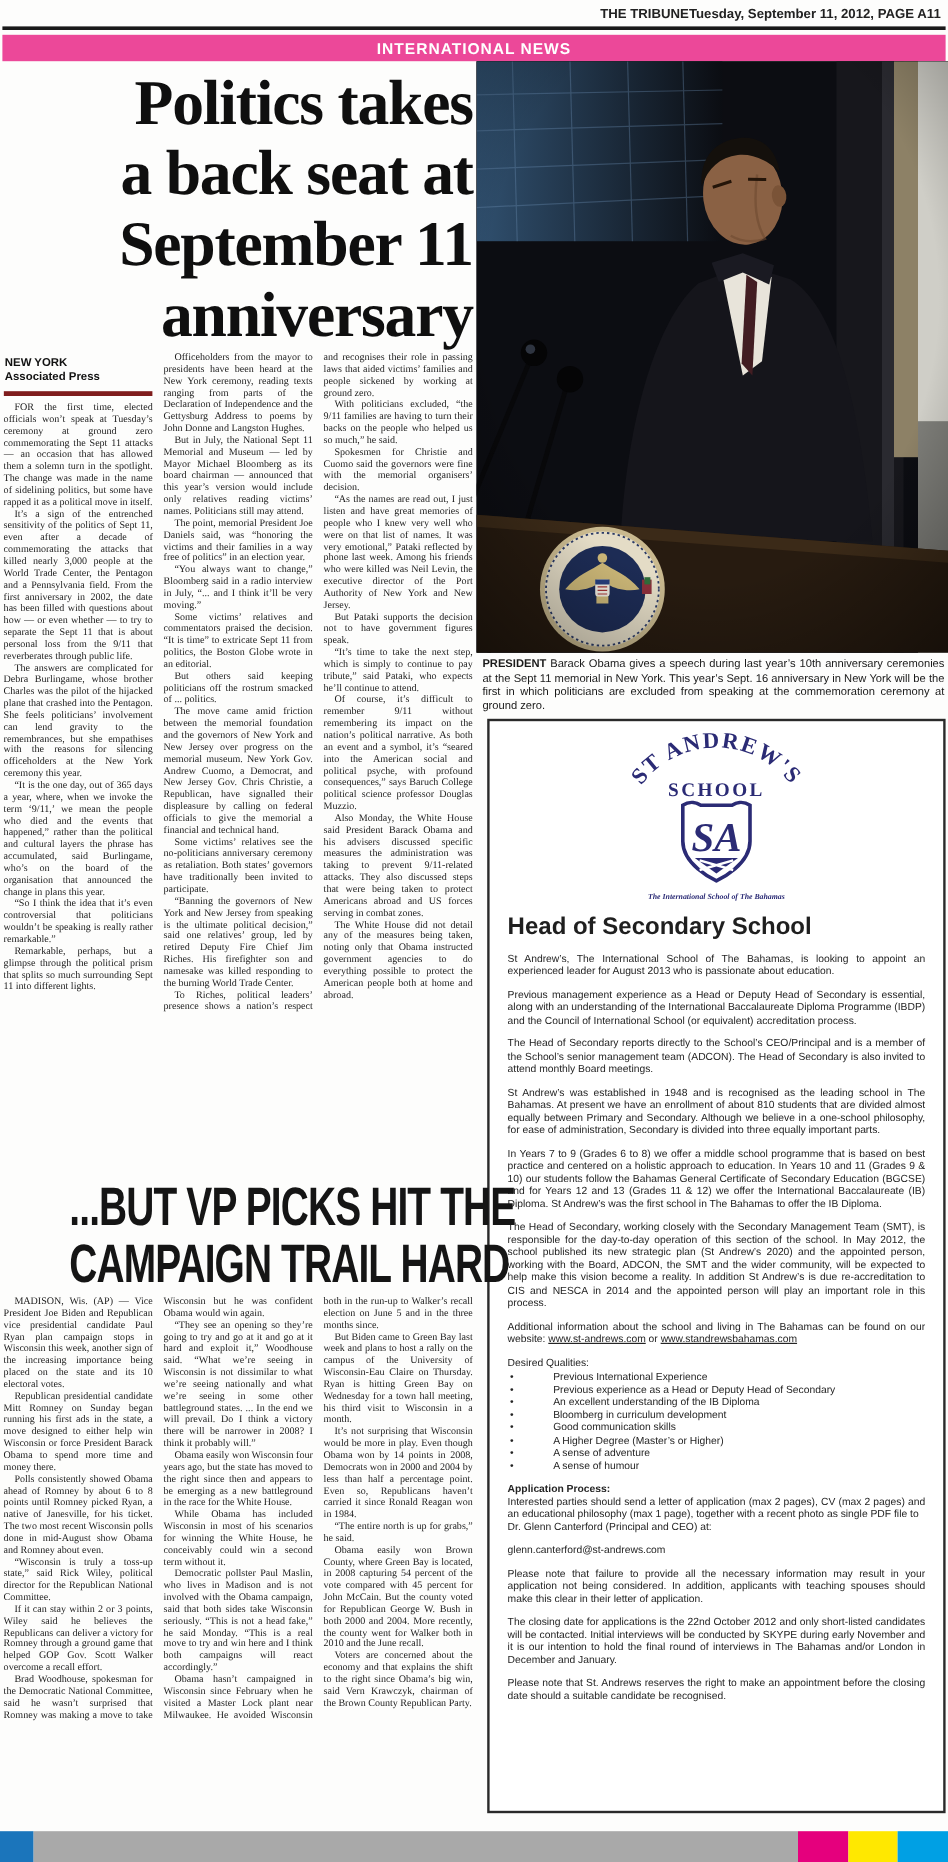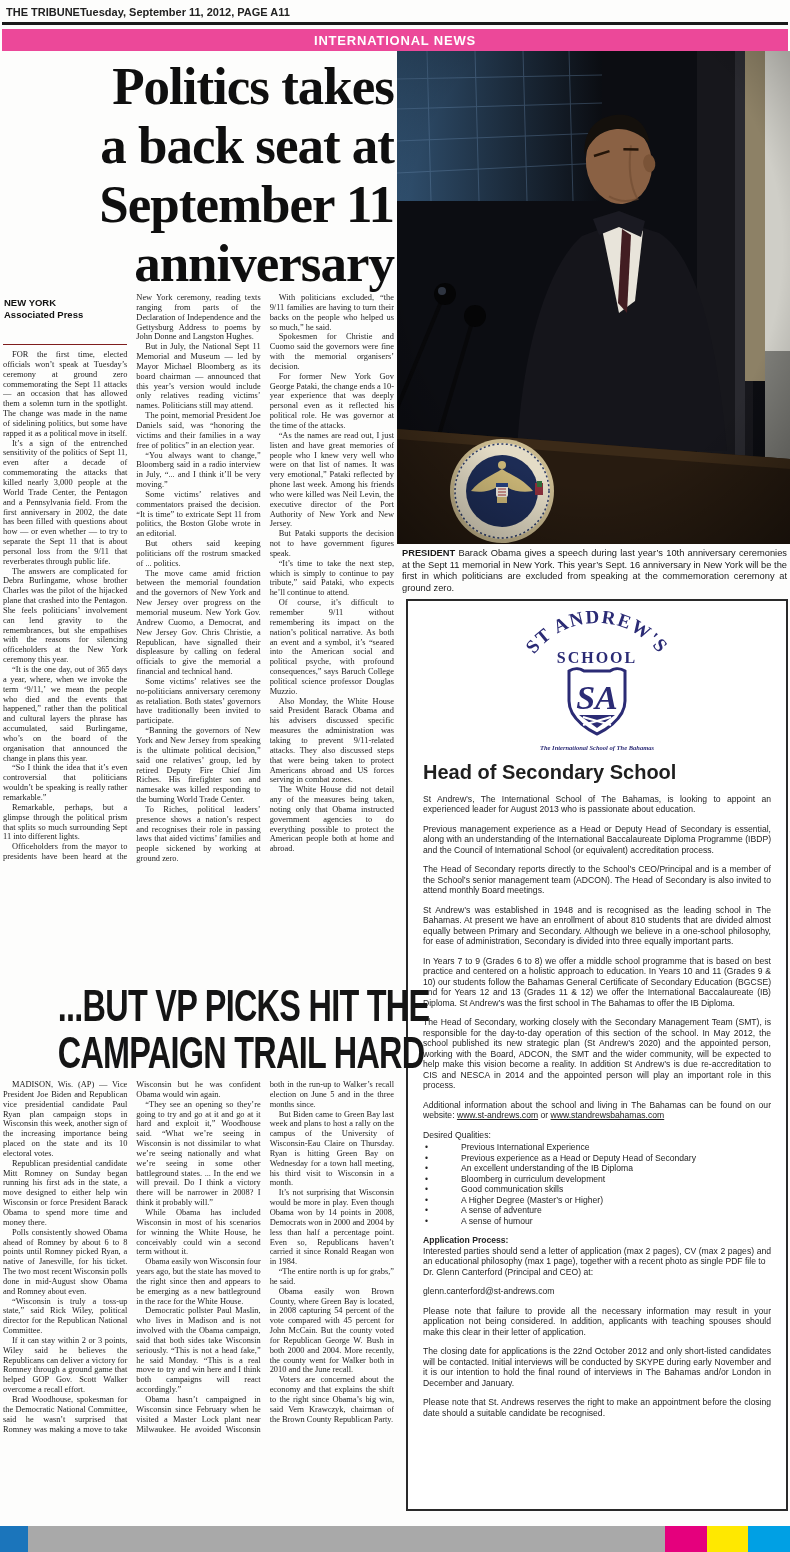--- a/index.html
+++ b/index.html
@@ -1,33 +1,33 @@
 <!DOCTYPE html>
 <html><head>
 <meta charset="utf-8">
 <style>
   html,body{margin:0;padding:0;background:#e8e8e8;}
   .page{position:relative;width:790px;height:1552px;background:#fdfdfc;margin:0 auto;overflow:hidden;
         font-family:"Liberation Serif",serif;color:#141414;}
   
-  .masthead{display:flex;justify-content:flex-start;align-items:flex-end;
+  .masthead{display:flex;justify-content:flex-end;align-items:flex-end;
             padding:6px 6px 3px 6px;font:bold 11px/13px "Liberation Sans",sans-serif;color:#222;}
   .mast-rule{height:3px;background:#1a1a1a;margin:0 2px;}
   .section-banner{height:22px;background:#ec4899;margin:4px 2px 0 2px;display:flex;align-items:center;justify-content:center;}
   .section-banner span{color:#fff;font:bold 13px "Liberation Sans",sans-serif;letter-spacing:.8px;}
   
   .content{display:flex;align-items:flex-start;}
   .left-col{width:397px;box-sizing:border-box;padding:0 3px;}
   .right-col{width:393px;box-sizing:border-box;}
   
   .headline1{height:242px;text-align:right;padding-top:6px;box-sizing:border-box;}
   .headline1 span{display:block;font:bold 53px/59px "Liberation Serif",serif;color:#0f0f0f;letter-spacing:-1px;}
   
   .byline{font:bold 9.5px/11.5px "Liberation Sans",sans-serif;color:#111;
-          border-bottom:1px solid #7f1d1d;padding:4px 0 24px 1px;margin-bottom:5px;break-inside:avoid;}
+          border-bottom:4px solid #7f1d1d;padding:4px 0 6px 1px;margin-bottom:5px;break-inside:avoid;}
   
   .cols{column-gap:9px;overflow:hidden;text-align:justify;
         font-size:8.4px;line-height:9.85px;color:#1b1b1b;}
   .cols{column-count:3;}
   .cols p{margin:0;text-indent:9px;}
   .a1{height:685px;}
   .a2{height:437px;padding-top:2px;box-sizing:border-box;}
   
   .headline2{height:100px;text-align:center;padding-top:4px;box-sizing:border-box;}
   .headline2 span{display:block;font:bold 45px/47px "Liberation Sans",sans-serif;color:#151515;
@@ -98,21 +98,20 @@
             <p>The point, memorial President Joe Daniels said, was “honoring the victims and their families in a way free of politics” in an election year.</p>
             <p>“You always want to change,” Bloomberg said in a radio interview in July, “... and I think it’ll be very moving.”</p>
             <p>Some victims’ relatives and commentators praised the decision. “It is time” to extricate Sept 11 from politics, the Boston Globe wrote in an editorial.</p>
             <p>But others said keeping politicians off the rostrum smacked of ... politics.</p>
             <p>The move came amid friction between the memorial foundation and the governors of New York and New Jersey over progress on the memorial museum. New York Gov. Andrew Cuomo, a Democrat, and New Jersey Gov. Chris Christie, a Republican, have signalled their displeasure by calling on federal officials to give the memorial a financial and technical hand.</p>
             <p>Some victims’ relatives see the no-politicians anniversary ceremony as retaliation. Both states’ governors have traditionally been invited to participate.</p>
             <p>“Banning the governors of New York and New Jersey from speaking is the ultimate political decision,” said one relatives’ group, led by retired Deputy Fire Chief Jim Riches. His firefighter son and namesake was killed responding to the burning World Trade Center.</p>
             <p>To Riches, political leaders’ presence shows a nation’s respect and recognises their role in passing laws that aided victims’ families and people sickened by working at ground zero.</p>
             <p>With politicians excluded, “the 9/11 families are having to turn their backs on the people who helped us so much,” he said.</p>
             <p>Spokesmen for Christie and Cuomo said the governors were fine with the memorial organisers’ decision.</p>
-            <p>For former New York Gov George Pataki, the change ends a 10-year experience that was deeply personal even as it reflected his political role. He was governor at the time of the attacks.</p>
             <p>“As the names are read out, I just listen and have great memories of people who I knew very well who were on that list of names. It was very emotional,” Pataki reflected by phone last week. Among his friends who were killed was Neil Levin, the executive director of the Port Authority of New York and New Jersey.</p>
             <p>But Pataki supports the decision not to have government figures speak.</p>
             <p>“It’s time to take the next step, which is simply to continue to pay tribute,” said Pataki, who expects he’ll continue to attend.</p>
             <p>Of course, it’s difficult to remember 9/11 without remembering its impact on the nation’s political narrative. As both an event and a symbol, it’s “seared into the American social and political psyche, with profound consequences,” says Baruch College political science professor Douglas Muzzio.</p>
             <p>Also Monday, the White House said President Barack Obama and his advisers discussed specific measures the administration was taking to prevent 9/11-related attacks. They also discussed steps that were being taken to protect Americans abroad and US forces serving in combat zones.</p>
             <p>The White House did not detail any of the measures being taken, noting only that Obama instructed government agencies to do everything possible to protect the American people both at home and abroad.</p>
           </div>
       </div>
 
       <div class="headline2">
@@ -122,22 +121,22 @@
 
       <div class="cols a2">
         <div>
             <p>MADISON, Wis. (AP) — Vice President Joe Biden and Republican vice presidential candidate Paul Ryan plan campaign stops in Wisconsin this week, another sign of the increasing importance being placed on the state and its 10 electoral votes.</p>
             <p>Republican presidential candidate Mitt Romney on Sunday began running his first ads in the state, a move designed to either help win Wisconsin or force President Barack Obama to spend more time and money there.</p>
             <p>Polls consistently showed Obama ahead of Romney by about 6 to 8 points until Romney picked Ryan, a native of Janesville, for his ticket. The two most recent Wisconsin polls done in mid-August show Obama and Romney about even.</p>
             <p>“Wisconsin is truly a toss-up state,” said Rick Wiley, political director for the Republican National Committee.</p>
             <p>If it can stay within 2 or 3 points, Wiley said he believes the Republicans can deliver a victory for Romney through a ground game that helped GOP Gov. Scott Walker overcome a recall effort.</p>
             <p>Brad Woodhouse, spokesman for the Democratic National Committee, said he wasn’t surprised that Romney was making a move to take Wisconsin but he was confident Obama would win again.</p>
             <p>“They see an opening so they’re going to try and go at it and go at it hard and exploit it,” Woodhouse said. “What we’re seeing in Wisconsin is not dissimilar to what we’re seeing nationally and what we’re seeing in some other battleground states. ... In the end we will prevail. Do I think a victory there will be narrower in 2008? I think it probably will.”</p>
+            <p>Obama easily won Wisconsin four years ago, but the state has moved to the right since then and appears to be emerging as a new battleground in the race for the White House.</p>
             <p>While Obama has included Wisconsin in most of his scenarios for winning the White House, he conceivably could win a second term without it.</p>
-            <p>Obama easily won Wisconsin four years ago, but the state has moved to the right since then and appears to be emerging as a new battleground in the race for the White House.</p>
             <p>Democratic pollster Paul Maslin, who lives in Madison and is not involved with the Obama campaign, said that both sides take Wisconsin seriously. “This is not a head fake,” he said Monday. “This is a real move to try and win here and I think both campaigns will react accordingly.”</p>
             <p>Obama hasn’t campaigned in Wisconsin since February when he visited a Master Lock plant near Milwaukee. He avoided Wisconsin both in the run-up to Walker’s recall election on June 5 and in the three months since.</p>
             <p>But Biden came to Green Bay last week and plans to host a rally on the campus of the University of Wisconsin-Eau Claire on Thursday. Ryan is hitting Green Bay on Wednesday for a town hall meeting, his third visit to Wisconsin in a month.</p>
             <p>It’s not surprising that Wisconsin would be more in play. Even though Obama won by 14 points in 2008, Democrats won in 2000 and 2004 by less than half a percentage point. Even so, Republicans haven’t carried it since Ronald Reagan won in 1984.</p>
             <p>“The entire north is up for grabs,” he said.</p>
             <p>Obama easily won Brown County, where Green Bay is located, in 2008 capturing 54 percent of the vote compared with 45 percent for John McCain. But the county voted for Republican George W. Bush in both 2000 and 2004. More recently, the county went for Walker both in 2010 and the June recall.</p>
             <p>Voters are concerned about the economy and that explains the shift to the right since Obama’s big win, said Vern Krawczyk, chairman of the Brown County Republican Party.</p>
           </div>
       </div>
     </div>

